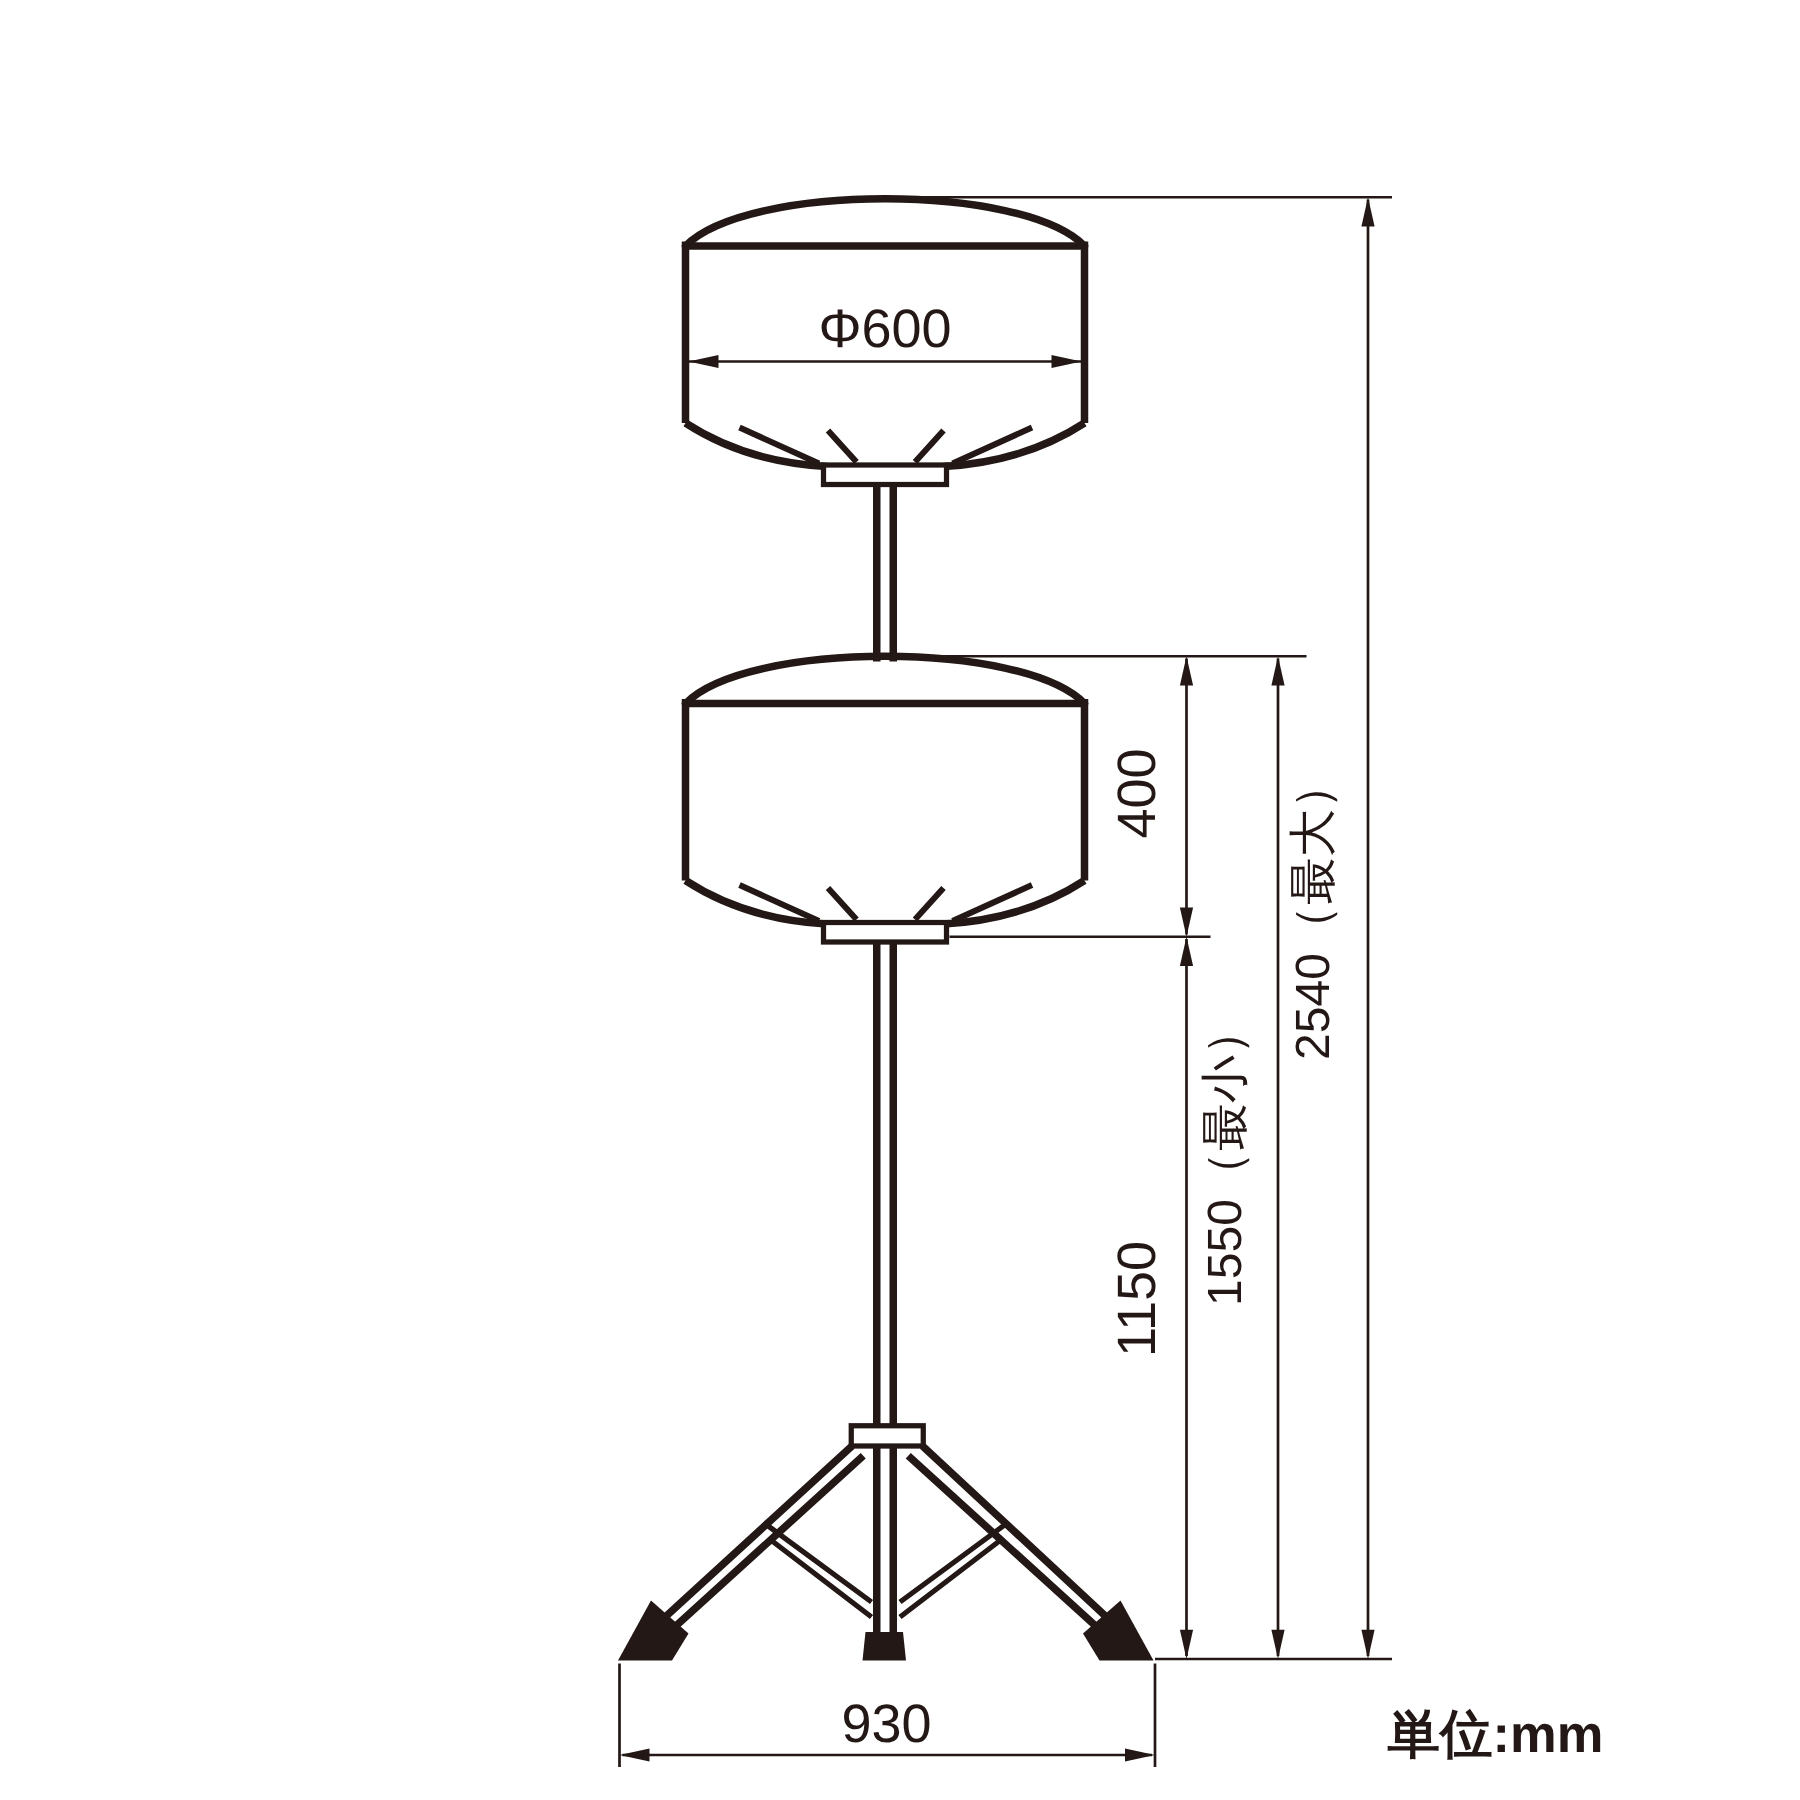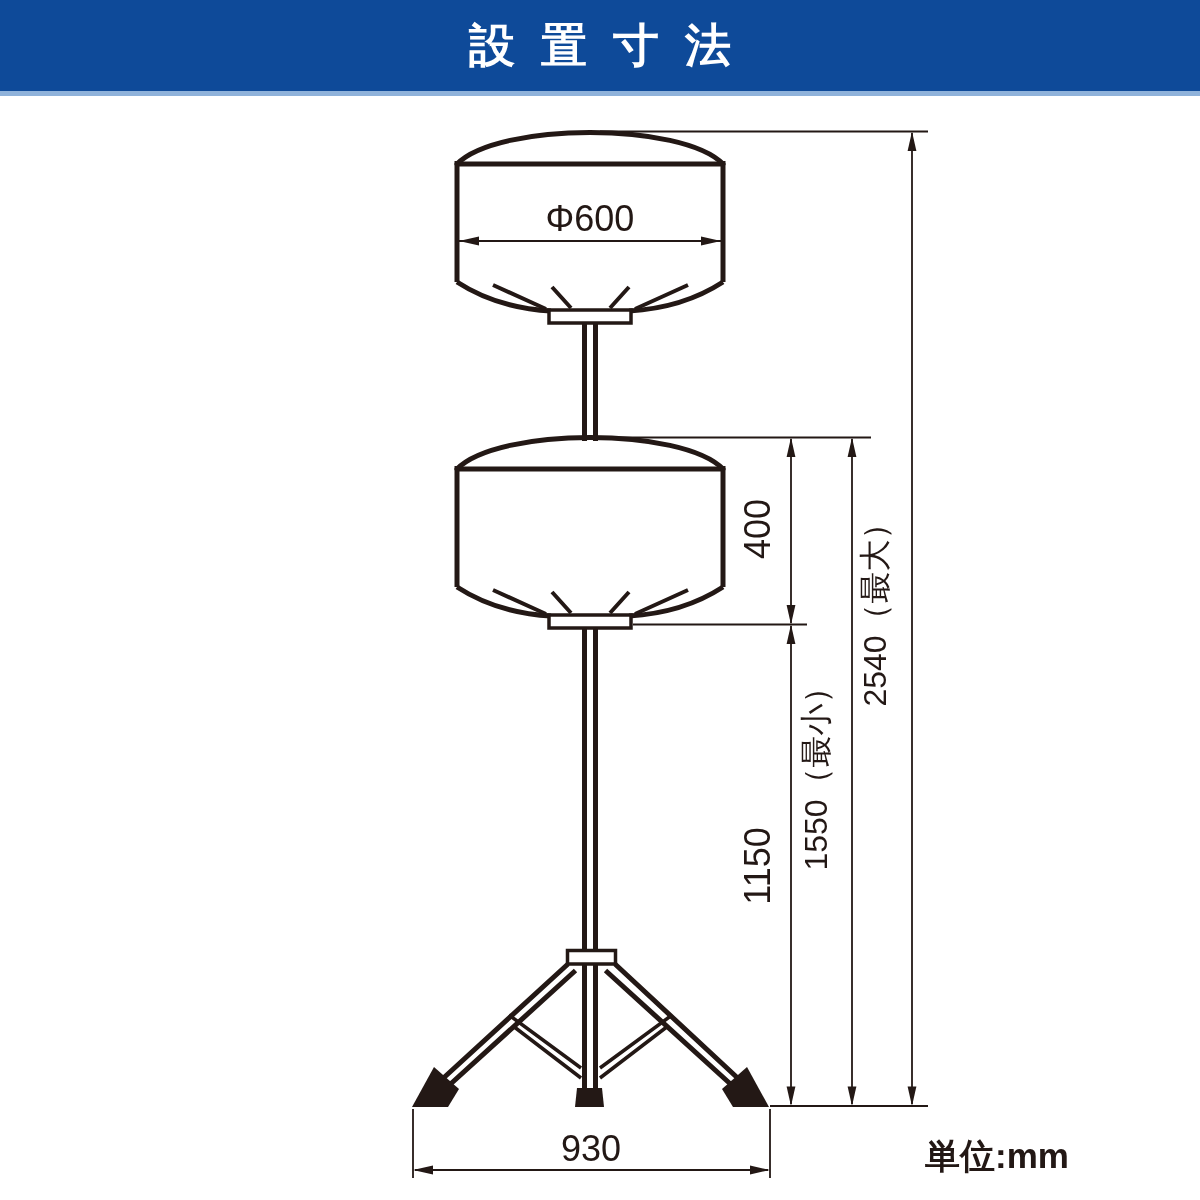--- a/index.html
+++ b/index.html
@@ -24,25 +24,20 @@
   .fillb{fill:#231815;stroke:none;}
   text{fill:#231815;font-family:"Liberation Sans","DejaVu Sans",sans-serif;}
   .dimtxt{font-size:36px;}
   .dimtxt-s{font-size:32px;}
 </style>
 </head>
 <body>
 
 <div class="page">
 
-  <div class="header">
-    <div class="header-bg"></div>
-    <div class="header-title">設置寸法</div>
-    <div class="header-strip"></div>
-  </div>
 
   <svg width="1200" height="1200" viewBox="0 0 1200 1200">
 
     <g>
       <path class="ln thick" stroke-linecap="round" d="M457,164 C498,122 682,122 723,164"></path>
       <path class="ln thick" d="M457,164 L723,164"></path>
       <path class="ln thick" d="M457,161 L457,282"></path>
       <path class="ln thick" d="M723,161 L723,282"></path>
       <path class="ln thick" d="M457,282 Q497,308 551,311"></path>
       <path class="ln thick" d="M723,282 Q683,308 629,311"></path>

